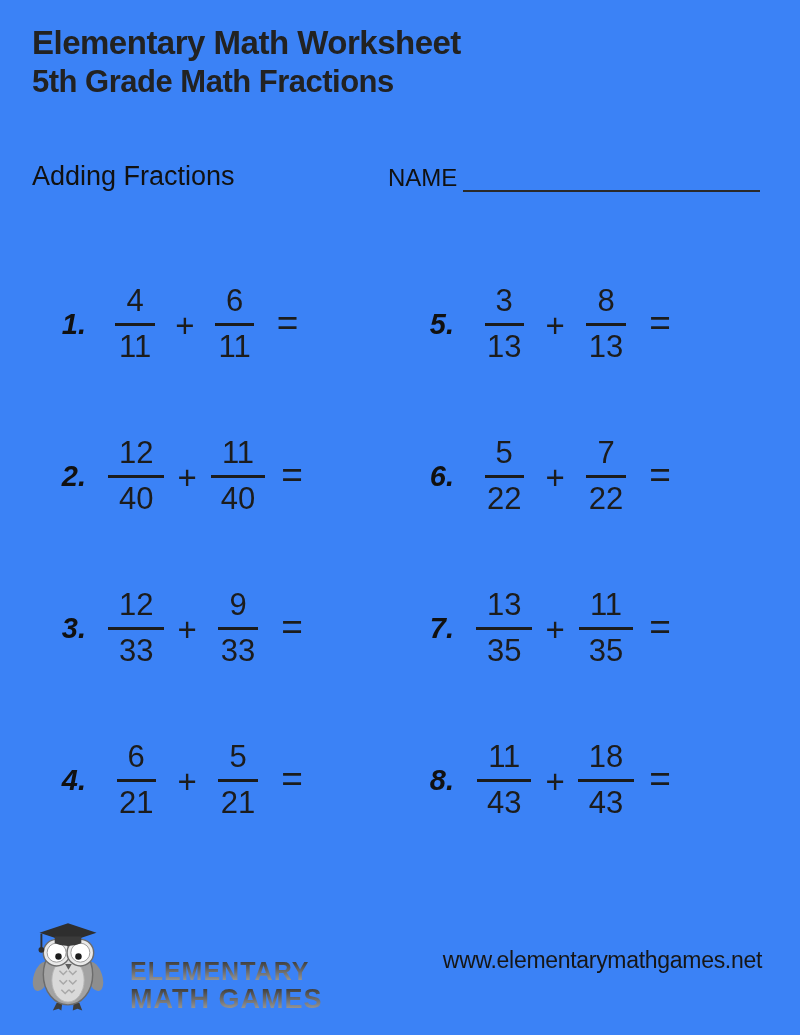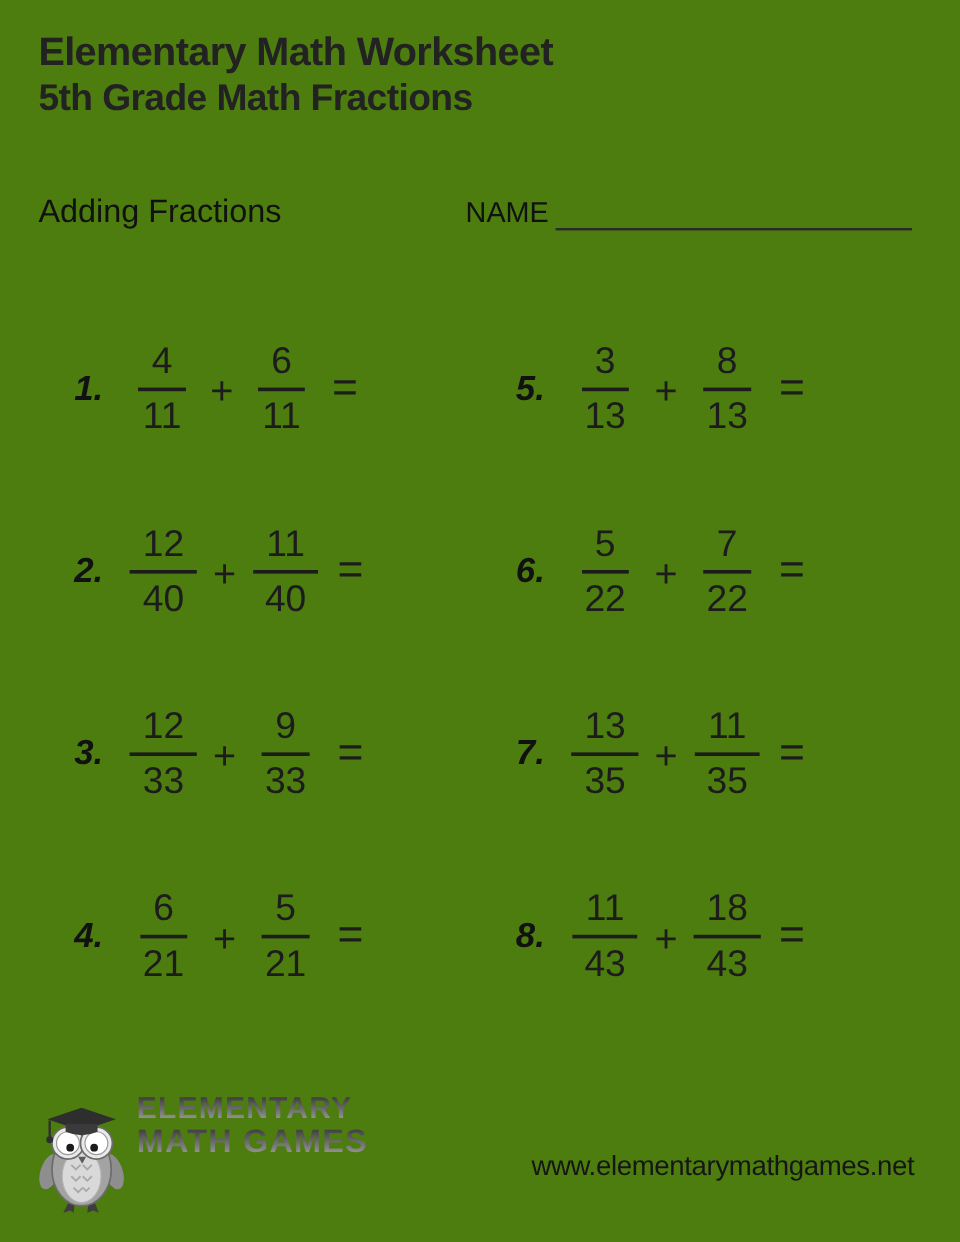--- a/index.html
+++ b/index.html
@@ -1,20 +1,20 @@
 <!DOCTYPE html>
 <html><head>
 <meta charset="utf-8">
 <style>
   * { margin:0; padding:0; box-sizing:border-box; }
   html,body { background:#ffffff; }
   .page {
     position:relative;
     width:800px; height:1035px;
-    background:#4d7c0f;
+    background:#3b82f6;
     font-family:"Liberation Sans", sans-serif;
     color:#1c1c1c;
     overflow:hidden;
   }
 
   
   .header { position:absolute; left:32px; top:24px; right:40px; }
   .title-line1 {
     font-size:33px; font-weight:600; letter-spacing:-0.5px;
     color:#222; line-height:1.18;
@@ -66,35 +66,35 @@
     padding:4px 11px 0 11px;
     text-align:center;
   }
   .op { font-size:33px; margin:0 13px; transform:translateY(2px); }
   .eq { font-size:37px; margin-left:15px; transform:translateY(-1px); }
 
   
   .footer { position:absolute; left:0; right:0; bottom:0; height:130px; }
   .logo {
     position:absolute; left:30px; bottom:22px;
-    display:flex; align-items:flex-start;
+    display:flex; align-items:flex-end;gap:16px;
   }
   .owl { width:76px; height:96px; }
   .logo-text { margin-left:8px; margin-top:-6px; }
   .logo-line {
     font-weight:700; letter-spacing:1px;
     background:linear-gradient(#2e2e2e, #a9a9a9);
     -webkit-background-clip:text; background-clip:text;
     -webkit-text-fill-color:transparent; color:#5b5b5b;
     line-height:1.05;
   }
   .logo-line1 { font-size:25px; }
   .logo-line2 { font-size:27px; }
   .website {
-    position:absolute; right:38px; bottom:50px;
+    position:absolute; right:38px; bottom:61px;
     font-size:23px; color:#161616; letter-spacing:-0.3px;
   }
 </style>
 </head>
 <body>
 
 <div class="page">
 
   <div class="header">
     <div class="title-line1">Elementary Math Worksheet</div>

